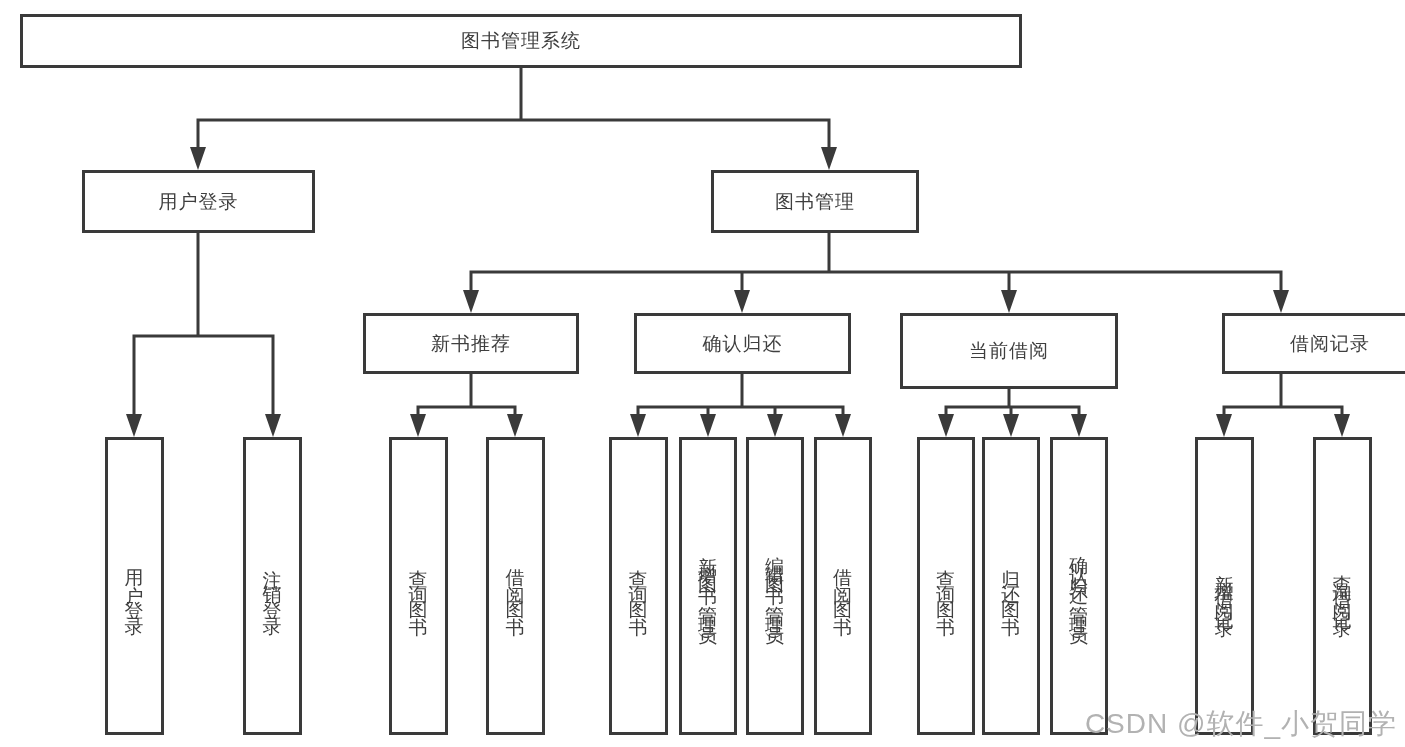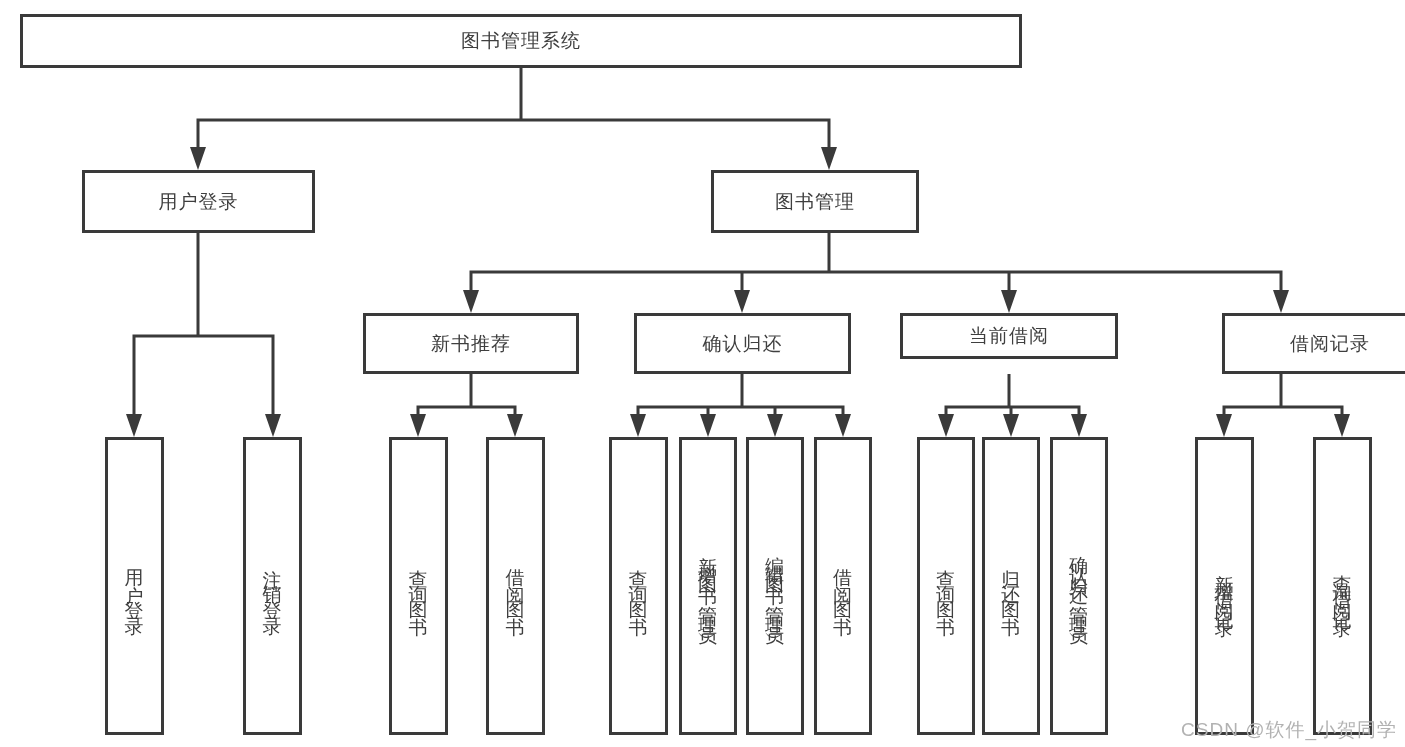--- a/index.html
+++ b/index.html
@@ -15,21 +15,21 @@
   .hlabel{font-size:19px;letter-spacing:1px;white-space:nowrap;}
   .leaf .vlabel{
     writing-mode:vertical-rl;text-orientation:upright;
     font-size:19px;line-height:1;
   }
   .s4{letter-spacing:16px;}
   .s6{letter-spacing:9px;}
   .s9{letter-spacing:10px;}
   .watermark{
     position:absolute;right:8px;bottom:4px;z-index:2;
-    font-size:19px;color:#b2b2b2;letter-spacing:1px;white-space:nowrap;margin-top:11px;
+    font-size:28px;color:#b2b2b2;letter-spacing:1px;white-space:nowrap;margin-top:11px;
   }
 </style>
 </head>
 <body>
 
 <div class="canvas">
 
   <svg class="connectors" width="1405" height="747" viewBox="0 0 1405 747">
     <g stroke="#3a3a3a" stroke-width="3" fill="none">
 
@@ -80,21 +80,21 @@
   <div class="box" style="left:711px;top:170px;width:208px;height:63px">
     <span class="hlabel">图书管理</span>
   </div>
 
   <div class="box" style="left:363px;top:313px;width:216px;height:61px">
     <span class="hlabel">新书推荐</span>
   </div>
   <div class="box" style="left:634px;top:313px;width:217px;height:61px">
     <span class="hlabel">确认归还</span>
   </div>
-  <div class="box" style="left:900px;top:313px;width:218px;height:46px">
+  <div class="box" style="left:900px;top:313px;width:218px;height:76px">
     <span class="hlabel">当前借阅</span>
   </div>
   <div class="box" style="left:1222px;top:313px;width:216px;height:61px">
     <span class="hlabel">借阅记录</span>
   </div>
 
   <div class="box leaf" style="left:105px;top:437px;width:59px;height:298px">
     <span class="vlabel s4">用户登录</span>
   </div>
   <div class="box leaf" style="left:243px;top:437px;width:59px;height:298px">

